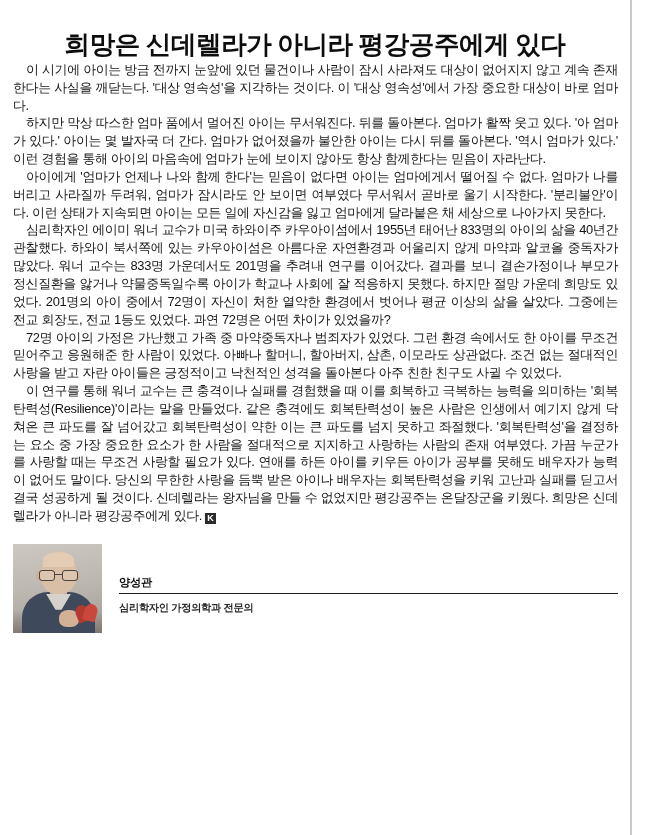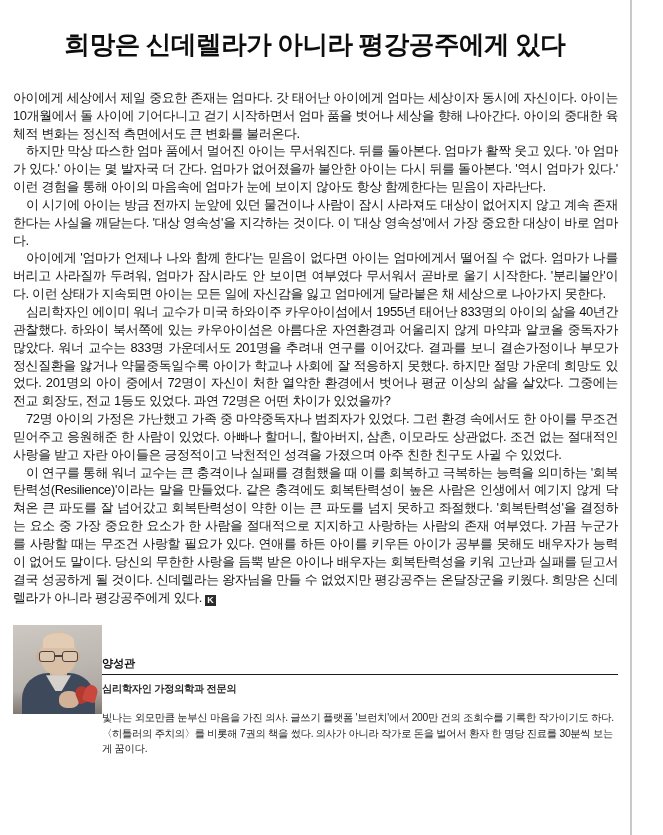--- a/index.html
+++ b/index.html
@@ -203,20 +203,21 @@
     position: absolute;
     width: 13px;
     height: 17px;
     border-radius: 7px 7px 2px 2px;
     background: #b33a31;
   }
   .ph-heart i:nth-child(1) { left: 0;  top: 3px; transform: rotate(-22deg); }
   .ph-heart i:nth-child(2) { left: 8px; top: 2px; background: #c9473c; transform: rotate(16deg); }
   .author-info {
     flex: 1 1 auto;
+    margin-left: 17px;
     padding-top: 31px;
   }
   .author-name {
     font-size: 11.2px;
     font-weight: 700;
     color: #111111;
     letter-spacing: -0.25px;
     padding-bottom: 3px;
     border-bottom: 1.4px solid #1c1c1c;
   }
@@ -238,26 +239,25 @@
   }
 </style>
 </head>
 <body>
 
 <div id="page">
 
   <h1 class="article-title">희망은 신데렐라가 아니라 평강공주에게 있다</h1>
 
   <div class="article-body">
-    <p class="first">아이에게 세상에서 제일 중요한 존재는 엄마다. 갓 태어난 아이에게 엄마는 세상이자 동시에 자신이다. 아이는 10개월에서 돌 사이에 기어다니고 걷기 시작하면서 엄마 품을 벗어나 세상을 향해 나아간다. 아이의 중대한 육체적 변화는 정신적 측면에서도 큰 변화를 불러온다.</p>
+    <p class="indent">이 시기에 아이는 방금 전까지 눈앞에 있던 물건이나 사람이 잠시 사라져도 대상이 없어지지 않고 계속 존재한다는 사실을 깨닫는다. '대상 영속성'을 지각하는 것이다. 이 '대상 영속성'에서 가장 중요한 대상이 바로 엄마다.</p>
     <p class="indent">하지만 막상 따스한 엄마 품에서 멀어진 아이는 무서워진다. 뒤를 돌아본다. 엄마가 활짝 웃고 있다. '아 엄마가 있다.' 아이는 몇 발자국 더 간다. 엄마가 없어졌을까 불안한 아이는 다시 뒤를 돌아본다. '역시 엄마가 있다.' 이런 경험을 통해 아이의 마음속에 엄마가 눈에 보이지 않아도 항상 함께한다는 믿음이 자라난다.</p>
-    <p class="indent">이 시기에 아이는 방금 전까지 눈앞에 있던 물건이나 사람이 잠시 사라져도 대상이 없어지지 않고 계속 존재한다는 사실을 깨닫는다. '대상 영속성'을 지각하는 것이다. 이 '대상 영속성'에서 가장 중요한 대상이 바로 엄마다.</p>
     <p class="indent">아이에게 '엄마가 언제나 나와 함께 한다'는 믿음이 없다면 아이는 엄마에게서 떨어질 수 없다. 엄마가 나를 버리고 사라질까 두려워, 엄마가 잠시라도 안 보이면 여부였다 무서워서 곧바로 울기 시작한다. '분리불안'이다. 이런 상태가 지속되면 아이는 모든 일에 자신감을 잃고 엄마에게 달라붙은 채 세상으로 나아가지 못한다.</p>
     <p class="indent">심리학자인 에이미 워너 교수가 미국 하와이주 카우아이섬에서 1955년 태어난 833명의 아이의 삶을 40년간 관찰했다. 하와이 북서쪽에 있는 카우아이섬은 아름다운 자연환경과 어울리지 않게 마약과 알코올 중독자가 많았다. 워너 교수는 833명 가운데서도 201명을 추려내 연구를 이어갔다. 결과를 보니 결손가정이나 부모가 정신질환을 앓거나 약물중독일수록 아이가 학교나 사회에 잘 적응하지 못했다. 하지만 절망 가운데 희망도 있었다. 201명의 아이 중에서 72명이 자신이 처한 열악한 환경에서 벗어나 평균 이상의 삶을 살았다. 그중에는 전교 회장도, 전교 1등도 있었다. 과연 72명은 어떤 차이가 있었을까?</p>
-    <p class="indent">72명 아이의 가정은 가난했고 가족 중 마약중독자나 범죄자가 있었다. 그런 환경 속에서도 한 아이를 무조건 믿어주고 응원해준 한 사람이 있었다. 아빠나 할머니, 할아버지, 삼촌, 이모라도 상관없다. 조건 없는 절대적인 사랑을 받고 자란 아이들은 긍정적이고 낙천적인 성격을 가졌으며 아주 친한 친구도 사귈 수 있었다.</p>
+    <p class="indent">72명 아이의 가정은 가난했고 가족 중 마약중독자나 범죄자가 있었다. 그런 환경 속에서도 한 아이를 무조건 믿어주고 응원해준 한 사람이 있었다. 아빠나 할머니, 할아버지, 삼촌, 이모라도 상관없다. 조건 없는 절대적인 사랑을 받고 자란 아이들은 긍정적이고 낙천적인 성격을 돌아본다 아주 친한 친구도 사귈 수 있었다.</p>
     <p class="indent"><span>이 연구를 통해 워너 교수는 큰 충격이나 실패를 경험했을 때 이를 회복하고 극복하는 능력을 의미하는 '회복탄력성(Resilience)'이라는 말을 만들었다. 같은 충격에도 회복탄력성이 높은 사람은 인생에서 예기지 않게 닥쳐온 큰 파도를 잘 넘어갔고 회복탄력성이 약한 이는 큰 파도를 넘지 못하고 좌절했다. '회복탄력성'을 결정하는 요소 중 가장 중요한 요소가 한 사람을 절대적으로 지지하고 사랑하는 사람의 존재 여부였다. 가끔 누군가를 사랑할 때는 무조건 사랑할 필요가 있다. 연애를 하든 아이를 키우든 아이가 공부를 못해도 배우자가 능력이 없어도 말이다. 당신의 무한한 사랑을 듬뿍 받은 아이나 배우자는 회복탄력성을 키워 고난과 실패를 딛고서 결국 성공하게 될 것이다. 신데렐라는 왕자님을 만들 수 없었지만 평강공주는 온달장군을 키웠다. 희망은 신데렐라가 아니라 평강공주에게 있다.</span><span class="endmark">K</span></p>
   </div>
 
   <div class="author-block">
 
     <div class="author-photo">
       <div class="ph-bg"></div>
       <div class="ph-body"></div>
       <div class="ph-neck"></div>
       <div class="ph-collar"></div>
@@ -272,20 +272,16 @@
       <div class="ph-hand"></div>
       <div class="ph-heart">
           <i></i>
           <i></i>
         </div>
     </div>
 
     <div class="author-info">
       <div class="author-name">양성관</div>
       <div class="author-role">심리학자인 가정의학과 전문의</div>
-      <div class="author-bio">
-        <div>빛나는 외모만큼 눈부신 마음을 가진 의사. 글쓰기 플랫폼 '브런치'에서 200만 건의 조회수를 기록한 작가이기도 하다.</div>
-        <div>〈히틀러의 주치의〉를 비롯해 7권의 책을 썼다. 의사가 아니라 작가로 돈을 벌어서 환자 한 명당 진료를 30분씩 보는 게 꿈이다.</div>
-      </div>
     </div>
 
   </div>
 </div>
 
 </body></html>

